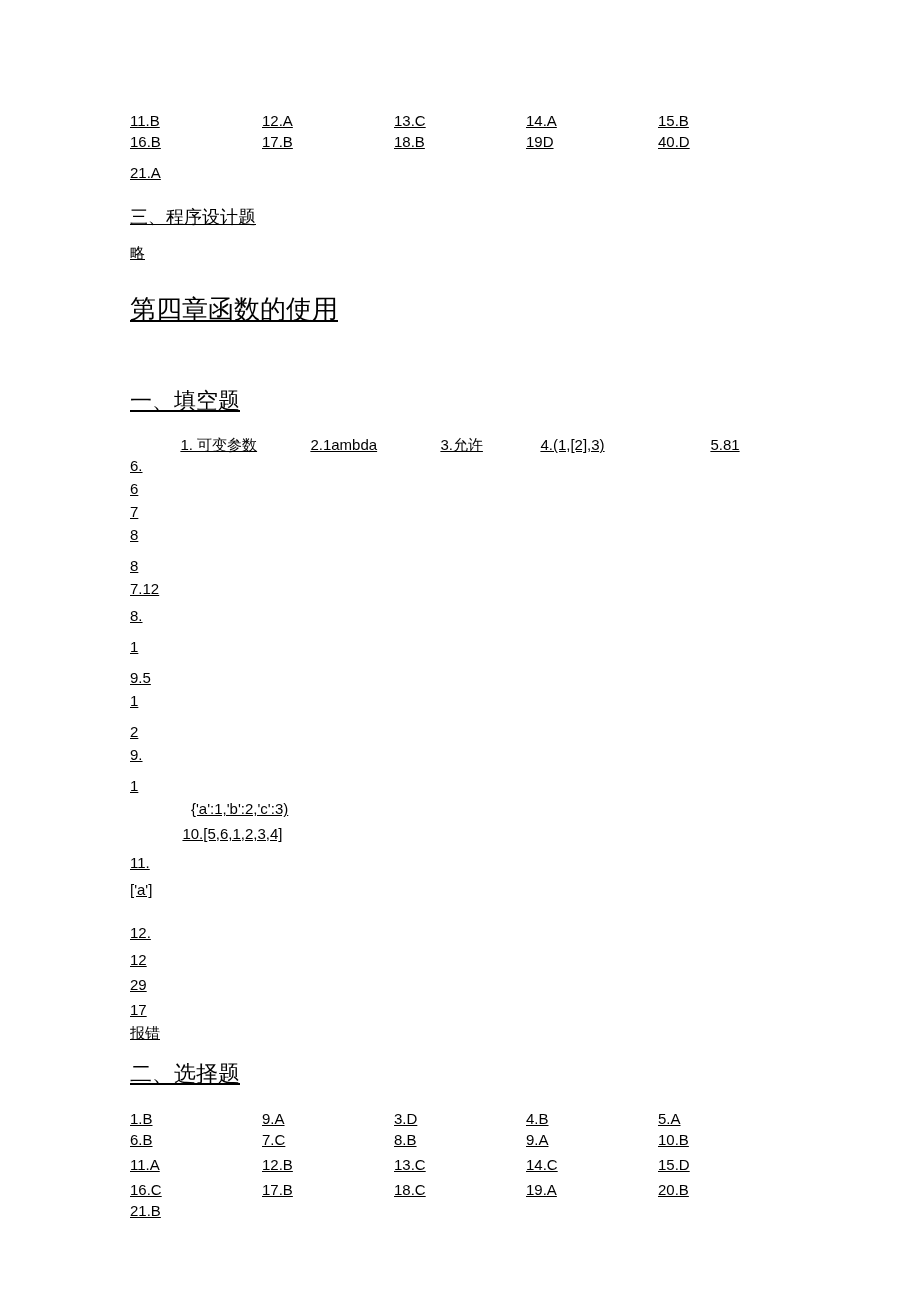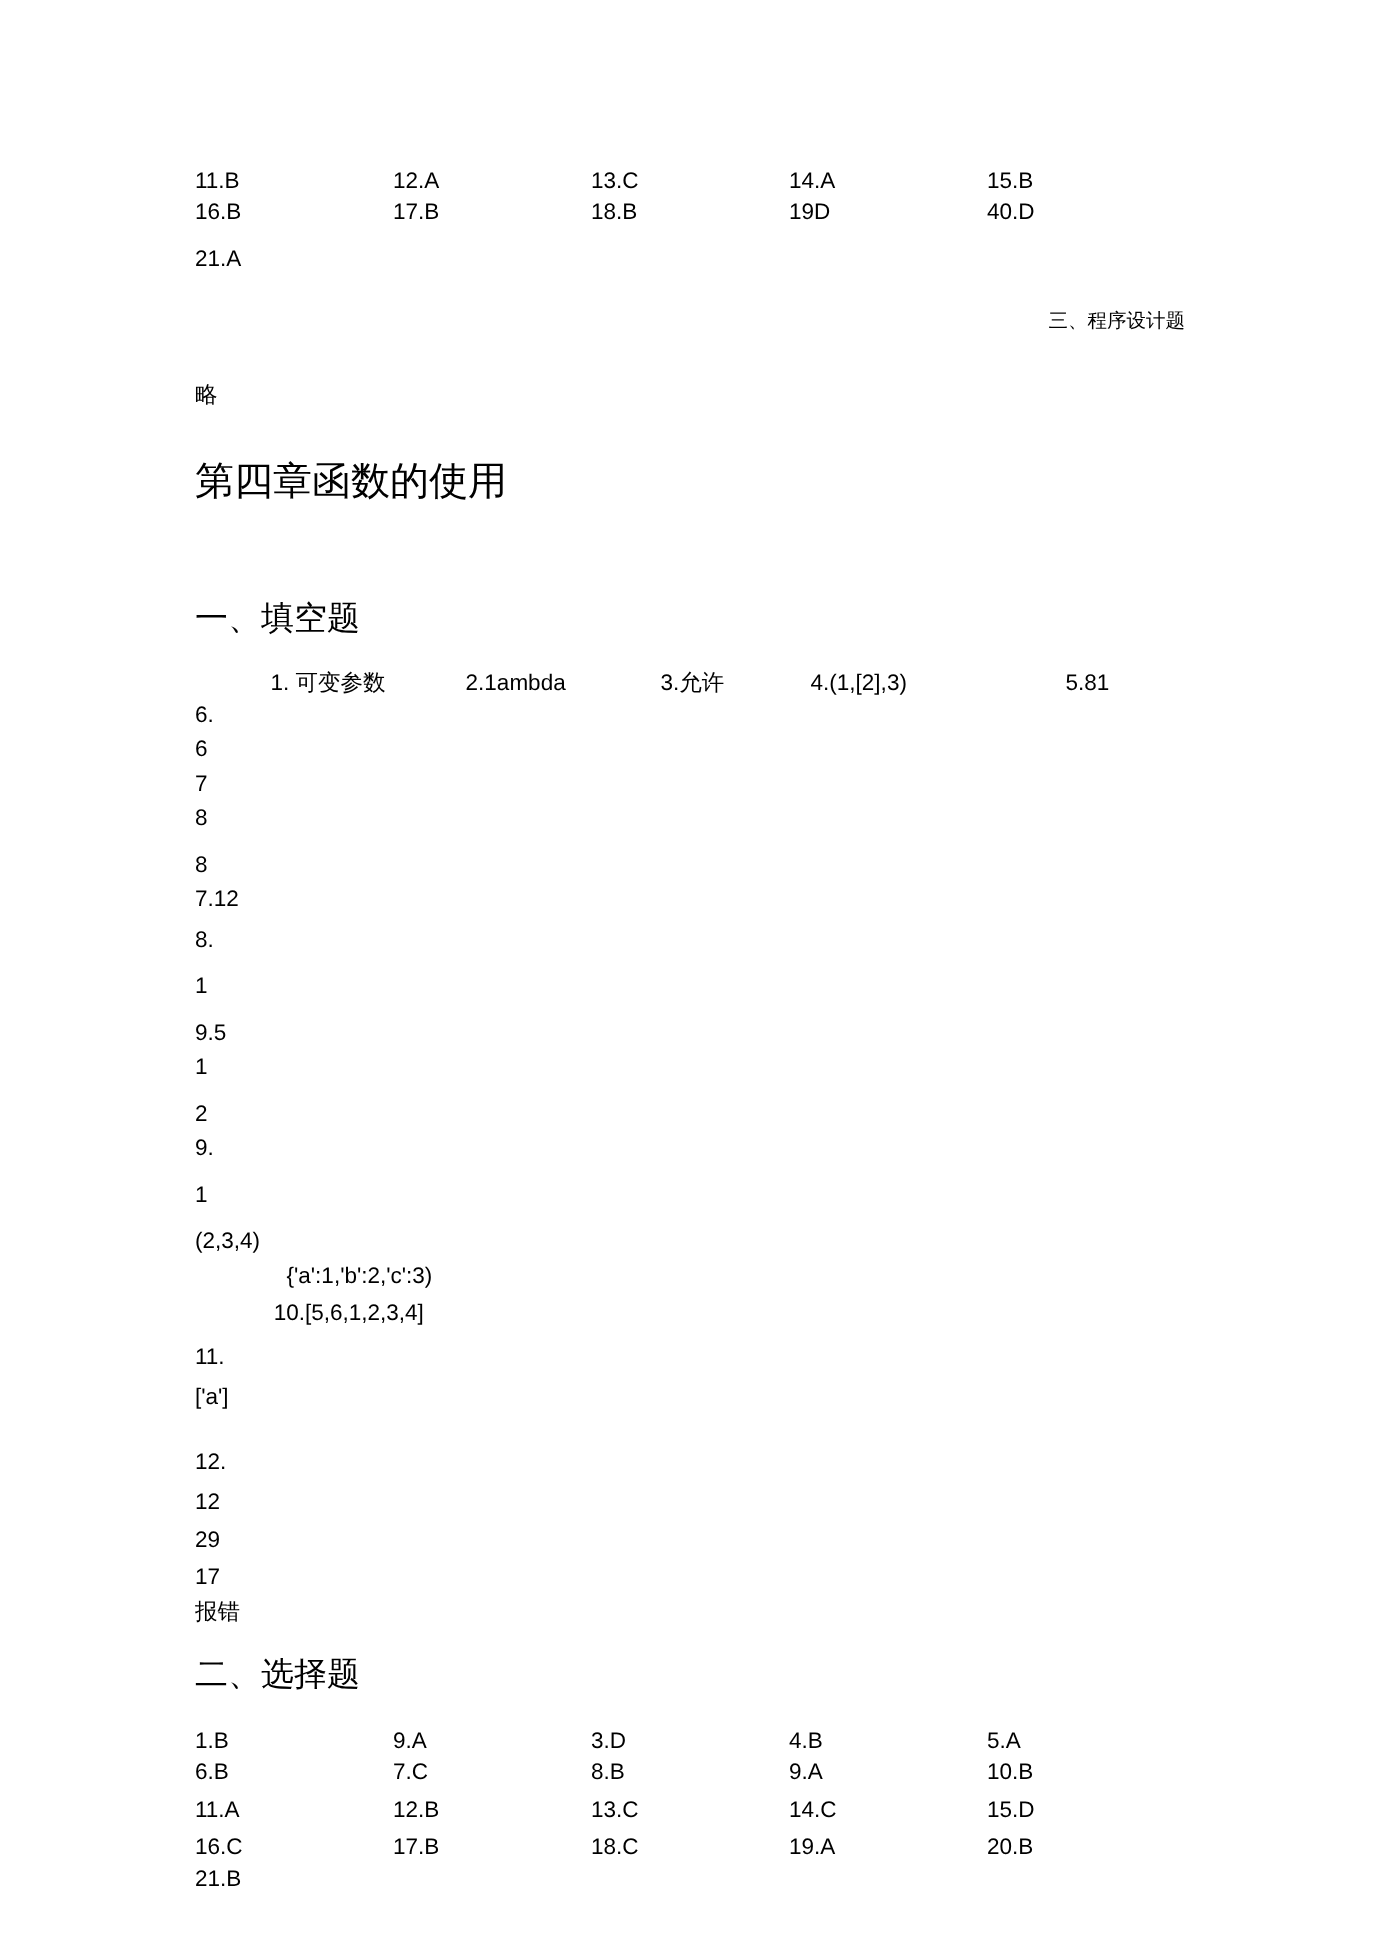--- a/index.html
+++ b/index.html
@@ -9,33 +9,33 @@
     font-family: "SimSun", "宋体", Arial, sans-serif;
     color: #000;
   }
   .page {
     width: 920px;
     min-height: 1301px;
     box-sizing: border-box;
     padding: 110px 130px 0 130px;
     font-size: 15px;
     line-height: 1.4;
+    text-decoration: underline;
   }
   .answer-row {
     display: flex;
     width: 100%;
   }
   .answer-row > div {
     flex: 1;
   }
   .section-heading {
-    font-size: 13px;
+    font-size: 18px;
     margin-top: 22px;
-    margin-bottom: 30px;
-    text-align: right;
+    margin-bottom: 12px;
   }
   .chapter-heading {
     font-size: 26px;
     margin-top: 28px;
     margin-bottom: 58px;
   }
   .sub-heading {
     font-size: 22px;
     margin-bottom: 18px;
   }
@@ -105,21 +105,20 @@
   <div class="mono-like block">8</div>
   <div class="mono-like block spaced">8</div>
   <div class="mono-like block">7.12</div>
   <div class="mono-like block" style="margin-top:6px">8.</div>
   <div class="mono-like block spaced">1</div>
   <div class="mono-like block spaced">9.5</div>
   <div class="mono-like block">1</div>
   <div class="mono-like block spaced">2</div>
   <div class="mono-like block">9.</div>
   <div class="mono-like block spaced">1</div>
-  <div class="mono-like block spaced">(2,3,4)</div>
   <div class="col2-row mono-like">
     <div class="c1">{'a':1,'b':</div>
     <div class="c2">2,'c':3)</div>
   </div>
   <div class="col2-row mono-like" style="margin-top:4px">
     <div class="c1">10.[5,6,1,</div>
     <div class="c2">2,3,4]</div>
   </div>
   <div class="mono-like block" style="margin-top:8px">11.</div>
   <div class="mono-like block" style="margin-top:6px">['a']</div>

